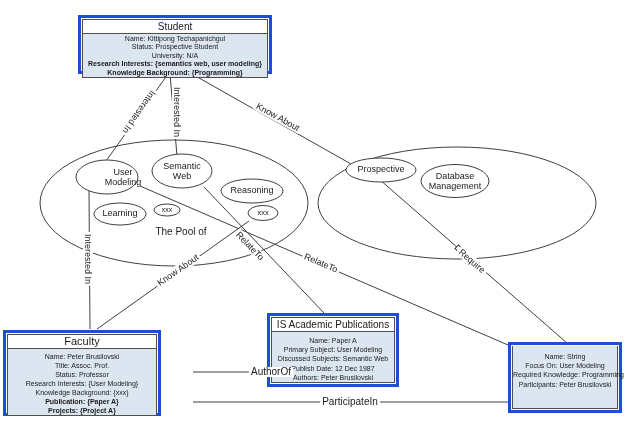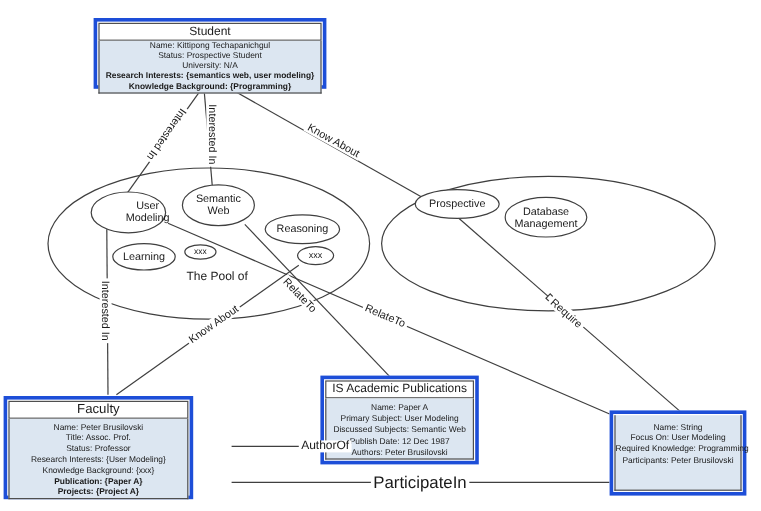--- a/index.html
+++ b/index.html
@@ -132,15 +132,15 @@
 
   <div class="edge-label" style="left:139px;top:112px;transform:translate(-50%,-50%) rotate(125deg);">Interested In</div>
   <div class="edge-label" style="left:177px;top:112px;transform:translate(-50%,-50%) rotate(90deg);">Interested In</div>
   <div class="edge-label" style="left:278px;top:117px;transform:translate(-50%,-50%) rotate(29deg);">Know About</div>
   <div class="edge-label" style="left:88px;top:259px;transform:translate(-50%,-50%) rotate(90deg);">Interested In</div>
   <div class="edge-label" style="left:178px;top:270px;transform:translate(-50%,-50%) rotate(-35deg);">Know About</div>
   <div class="edge-label" style="left:250px;top:246px;transform:translate(-50%,-50%) rotate(46deg);">RelateTo</div>
   <div class="edge-label" style="left:321px;top:263px;transform:translate(-50%,-50%) rotate(23deg);">RelateTo</div>
   <div class="edge-label" style="left:472px;top:261px;transform:translate(-50%,-50%) rotate(41deg);">Require</div>
   <div class="edge-label" style="left:231px;top:372px;transform:translate(-50%,-50%);font-size:10px;margin-left:40px;">AuthorOf</div>
-  <div class="edge-label" style="left:350px;top:402px;transform:translate(-50%,-50%);font-size:14px;text-align:right;">ParticipateIn</div>
+  <div class="edge-label" style="left:350px;top:402px;transform:translate(-50%,-50%);font-size:10px;text-align:right;">ParticipateIn</div>
 
 </div>
 
 </body></html>

